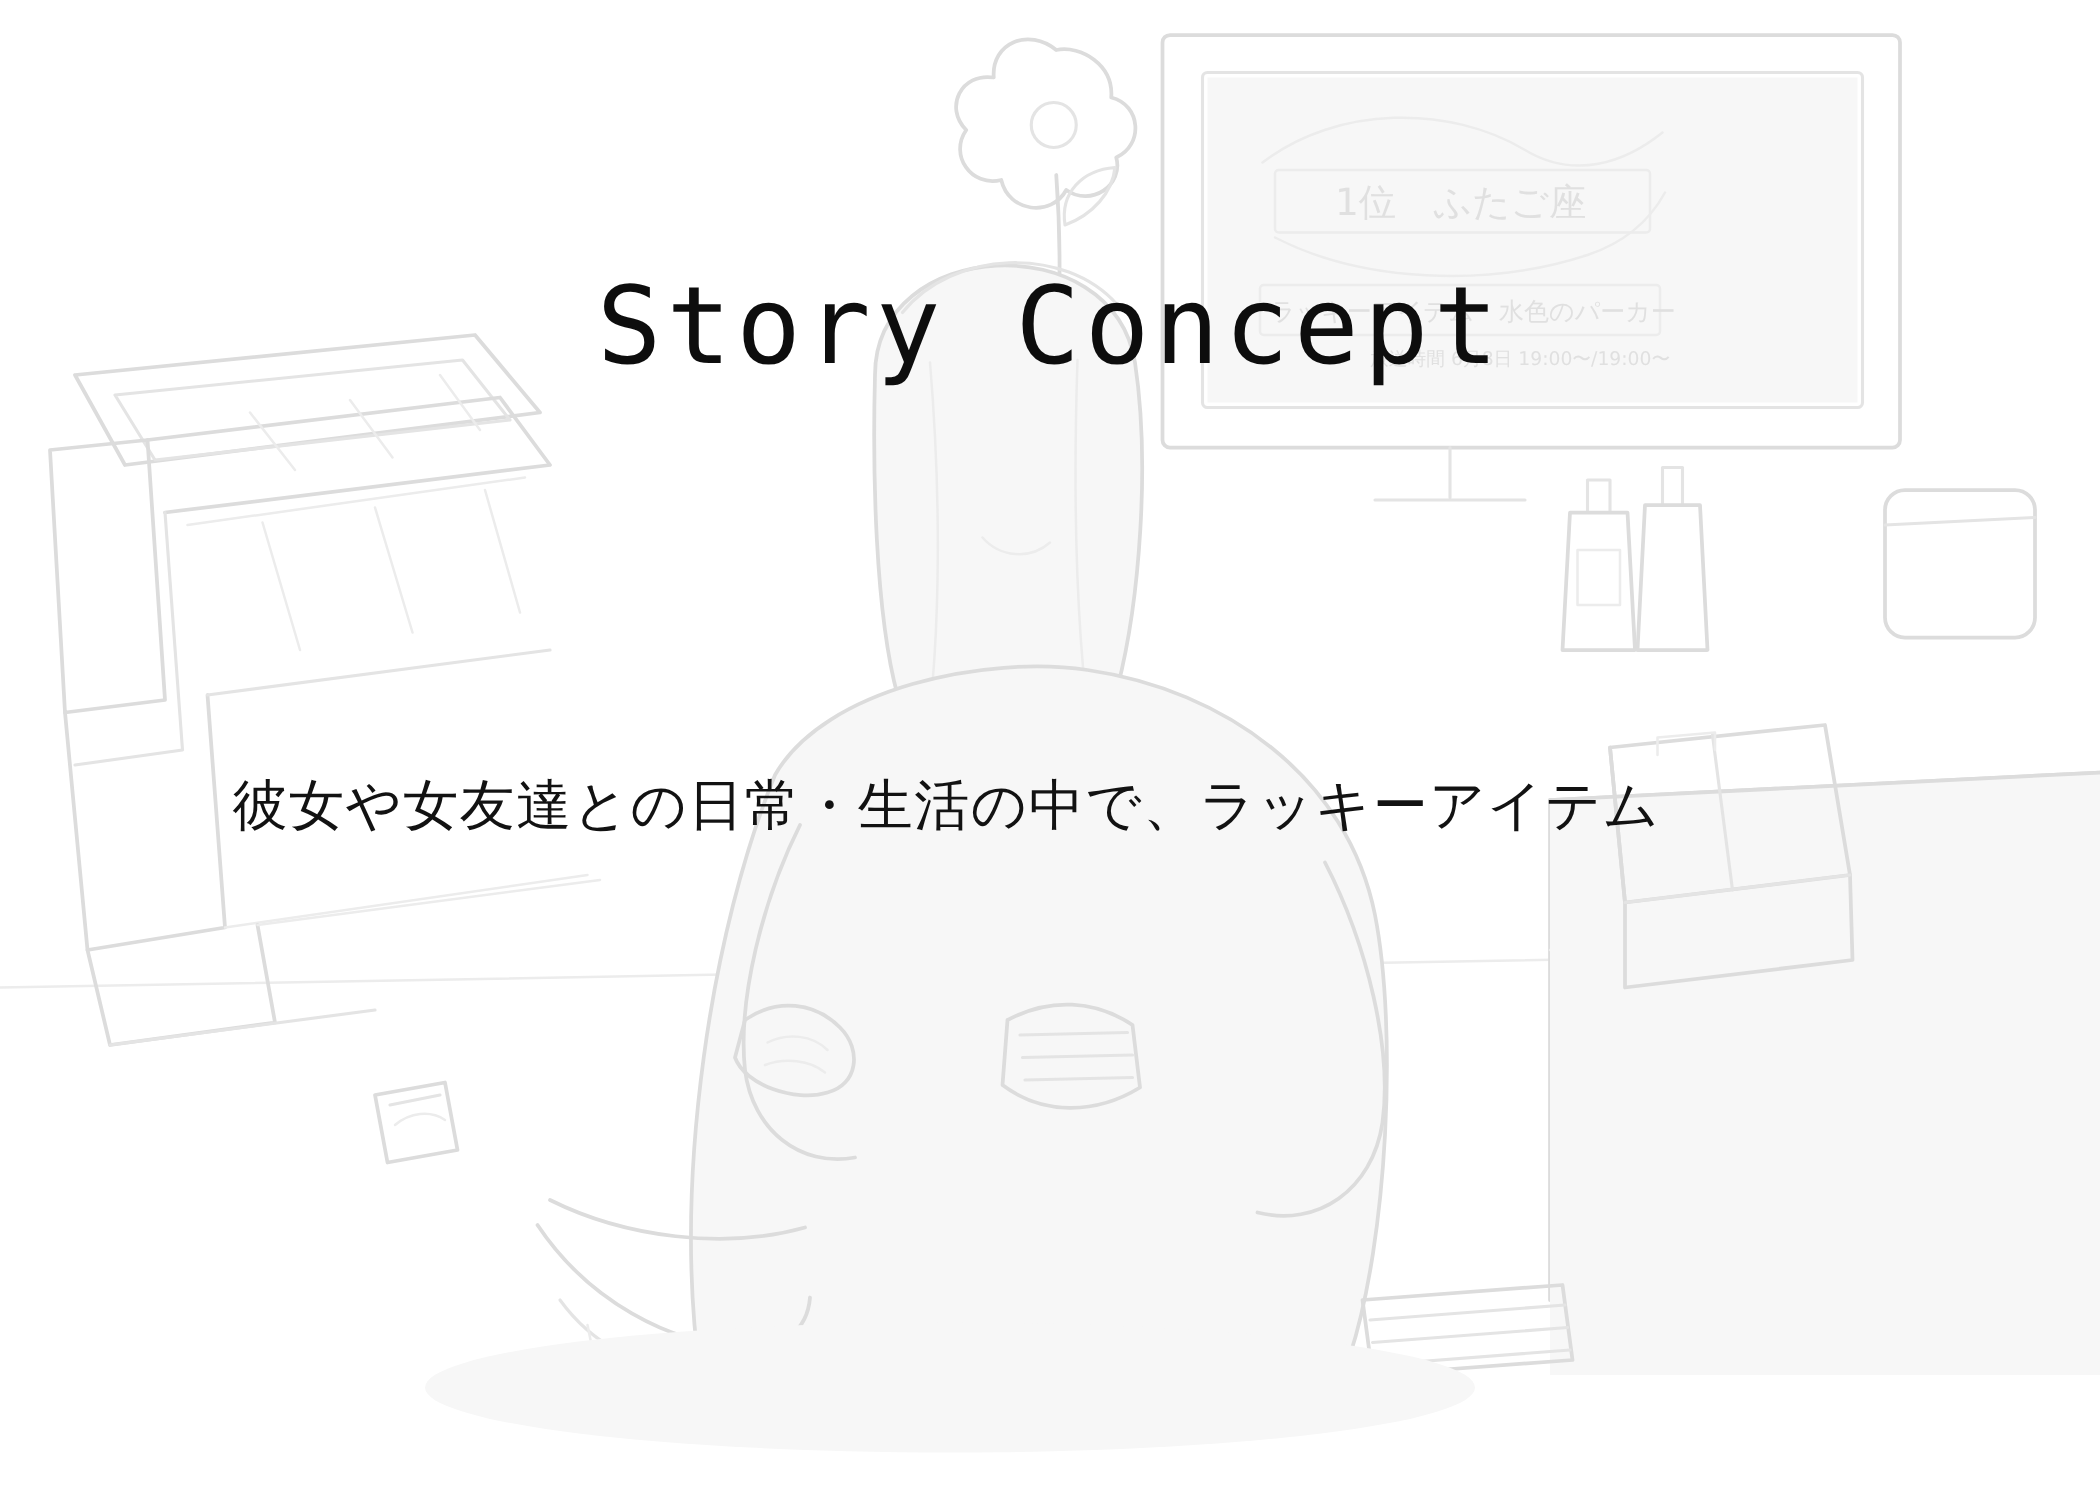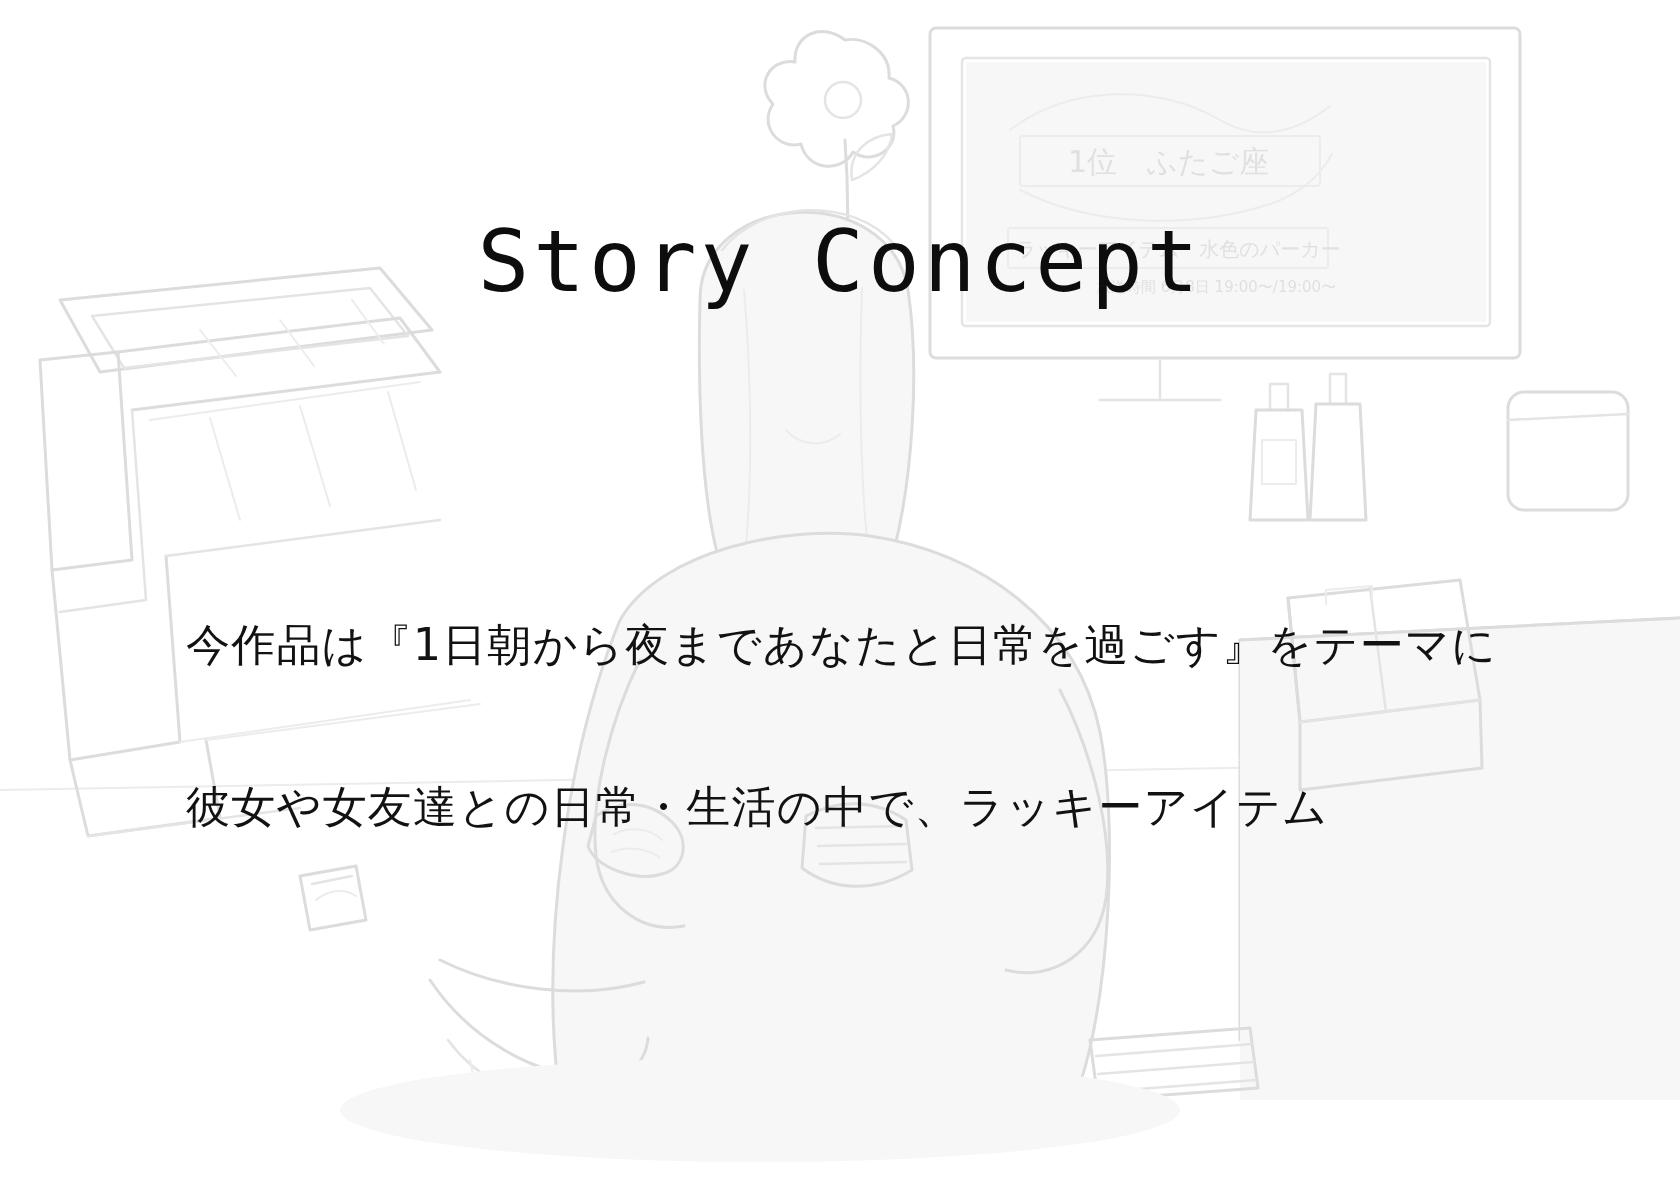--- a/index.html
+++ b/index.html
@@ -190,21 +190,20 @@
   <ellipse class="fl3" cx="760" cy="1110" rx="420" ry="52"></ellipse>
 </svg>
 
 <div id="content">
 
   <h1 id="page-title">Story Concept</h1>
 
   <div id="body-copy">
 
     <div class="para">
-      <span class="line">今作品は『1日朝から夜まであなたと日常を過ごす』をテーマに</span>
       <span class="line">彼女や女友達との日常・生活の中で、ラッキーアイテム</span>
     </div>
 
     
 
     
 
     
 
     

